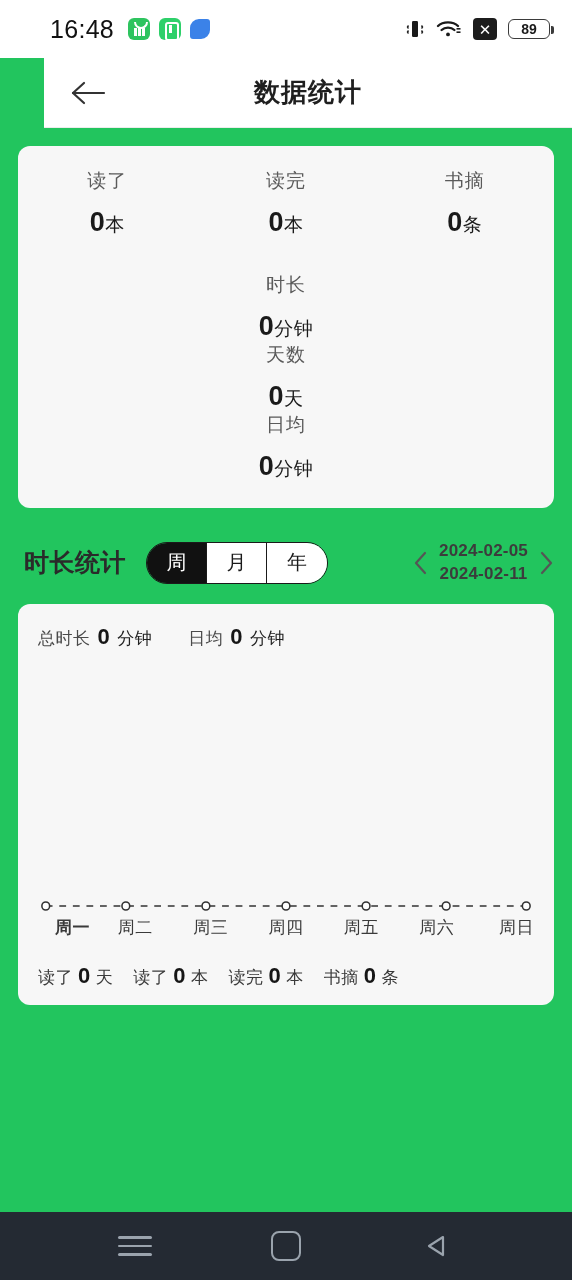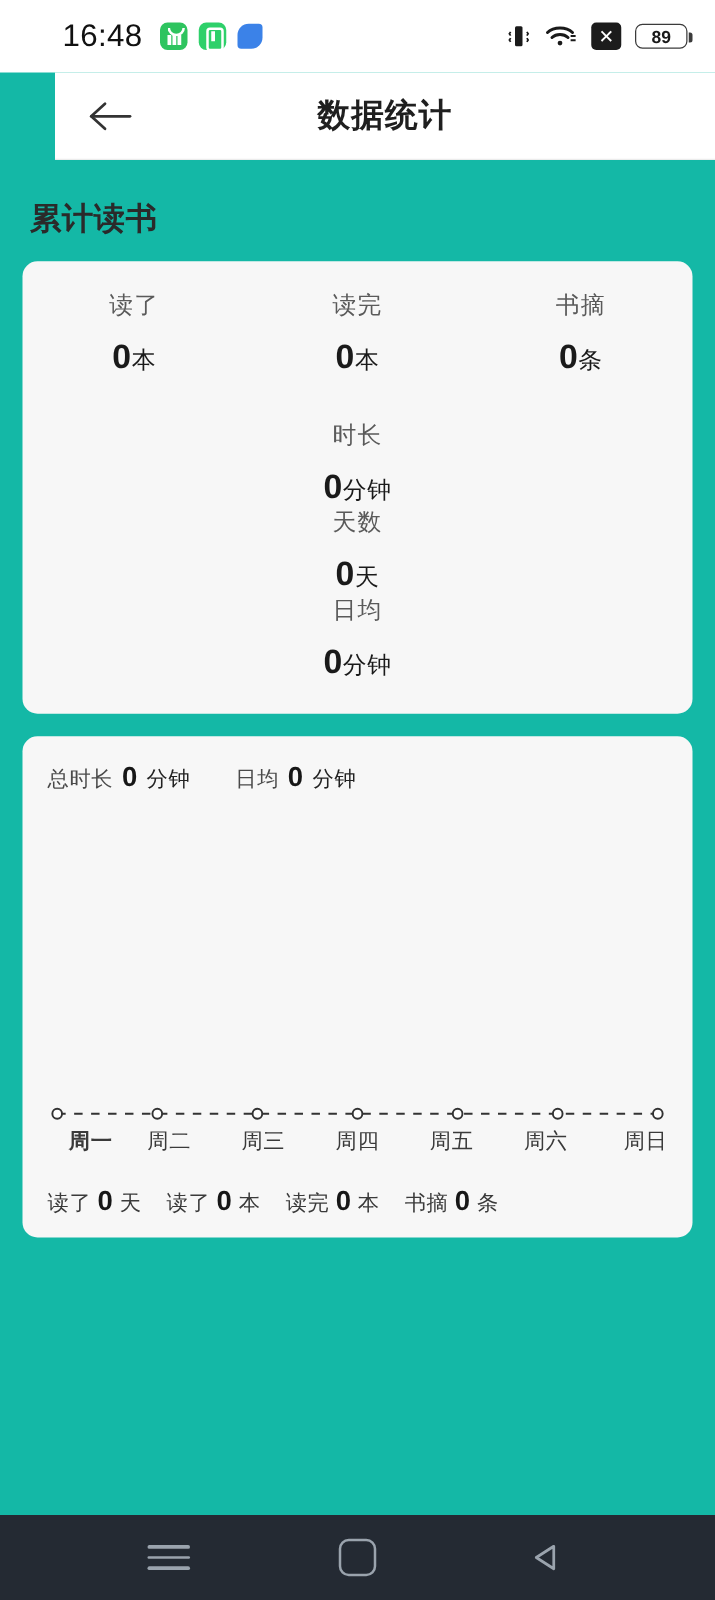--- a/index.html
+++ b/index.html
@@ -2,21 +2,21 @@
 <html><head>
 <meta charset="utf-8">
 <style>
   * { margin:0; padding:0; box-sizing:border-box; }
   html, body {
     width:572px; height:1280px;
     background:#ffffff;
     font-family:"Liberation Sans","DejaVu Sans",sans-serif;
     overflow:hidden;
   }
-  .phone { position:relative; width:572px; height:1280px; background:#14b8a6; }
+  .phone { position:relative; width:572px; height:1280px; background:#22c55e; }
 
   
   .statusbar {
     height:58px; display:flex; align-items:center;
     padding:0 22px; background:#fff;
   }
   .sb-time {
     font-size:25px; font-weight:400; color:#111; letter-spacing:0.3px;
     margin-left:28px; margin-right:14px;
   }
@@ -210,21 +210,20 @@
   <div class="appbar">
     <div class="back-btn">
       <svg width="40" height="30" viewBox="0 0 40 30">
         <path d="M36 15 H5" stroke="#333" stroke-width="2.2" fill="none" stroke-linecap="round"></path>
         <path d="M16 5 L5 15 L16 25" stroke="#333" stroke-width="2.2" fill="none" stroke-linecap="round" stroke-linejoin="round"></path>
       </svg>
     </div>
     <div class="appbar-title">数据统计</div>
   </div>
 
-  <div class="section-title">累计读书</div>
 
   <div class="card stats-card">
     <div class="stat-row">
       <div class="stat-cell">
         <div class="stat-label">读了</div>
         <div class="stat-value"><b>0</b><span>本</span></div>
       </div>
       <div class="stat-cell">
         <div class="stat-label">读完</div>
         <div class="stat-value"><b>0</b><span>本</span></div>
@@ -243,20 +242,44 @@
         <div class="stat-label">天数</div>
         <div class="stat-value"><b>0</b><span>天</span></div>
       </div>
       <div class="stat-cell">
         <div class="stat-label">日均</div>
         <div class="stat-value"><b>0</b><span>分钟</span></div>
       </div>
     </div>
   </div>
 
+  <div class="dur-head">
+    <div class="dur-title">时长统计</div>
+    <div class="segmented">
+      <div class="seg active">周</div>
+      <div class="seg">月</div>
+      <div class="seg">年</div>
+    </div>
+    <div class="range">
+      <div class="chev">
+        <svg width="16" height="26" viewBox="0 0 16 26">
+          <path d="M12 3 L3 13 L12 23" stroke="#555" stroke-width="2.2" fill="none" stroke-linecap="round" stroke-linejoin="round"></path>
+        </svg>
+      </div>
+      <div class="range-dates">
+        <div>2024-02-05</div>
+        <div>2024-02-11</div>
+      </div>
+      <div class="chev">
+        <svg width="16" height="26" viewBox="0 0 16 26">
+          <path d="M4 3 L13 13 L4 23" stroke="#555" stroke-width="2.2" fill="none" stroke-linecap="round" stroke-linejoin="round"></path>
+        </svg>
+      </div>
+    </div>
+  </div>
 
   <div class="card chart-card">
 
     <div class="chart-summary">
       <div class="kv">
         <span class="lbl">总时长</span>
         <span class="num">0</span>
         <span class="unit">分钟</span>
       </div>
       <div class="kv">

